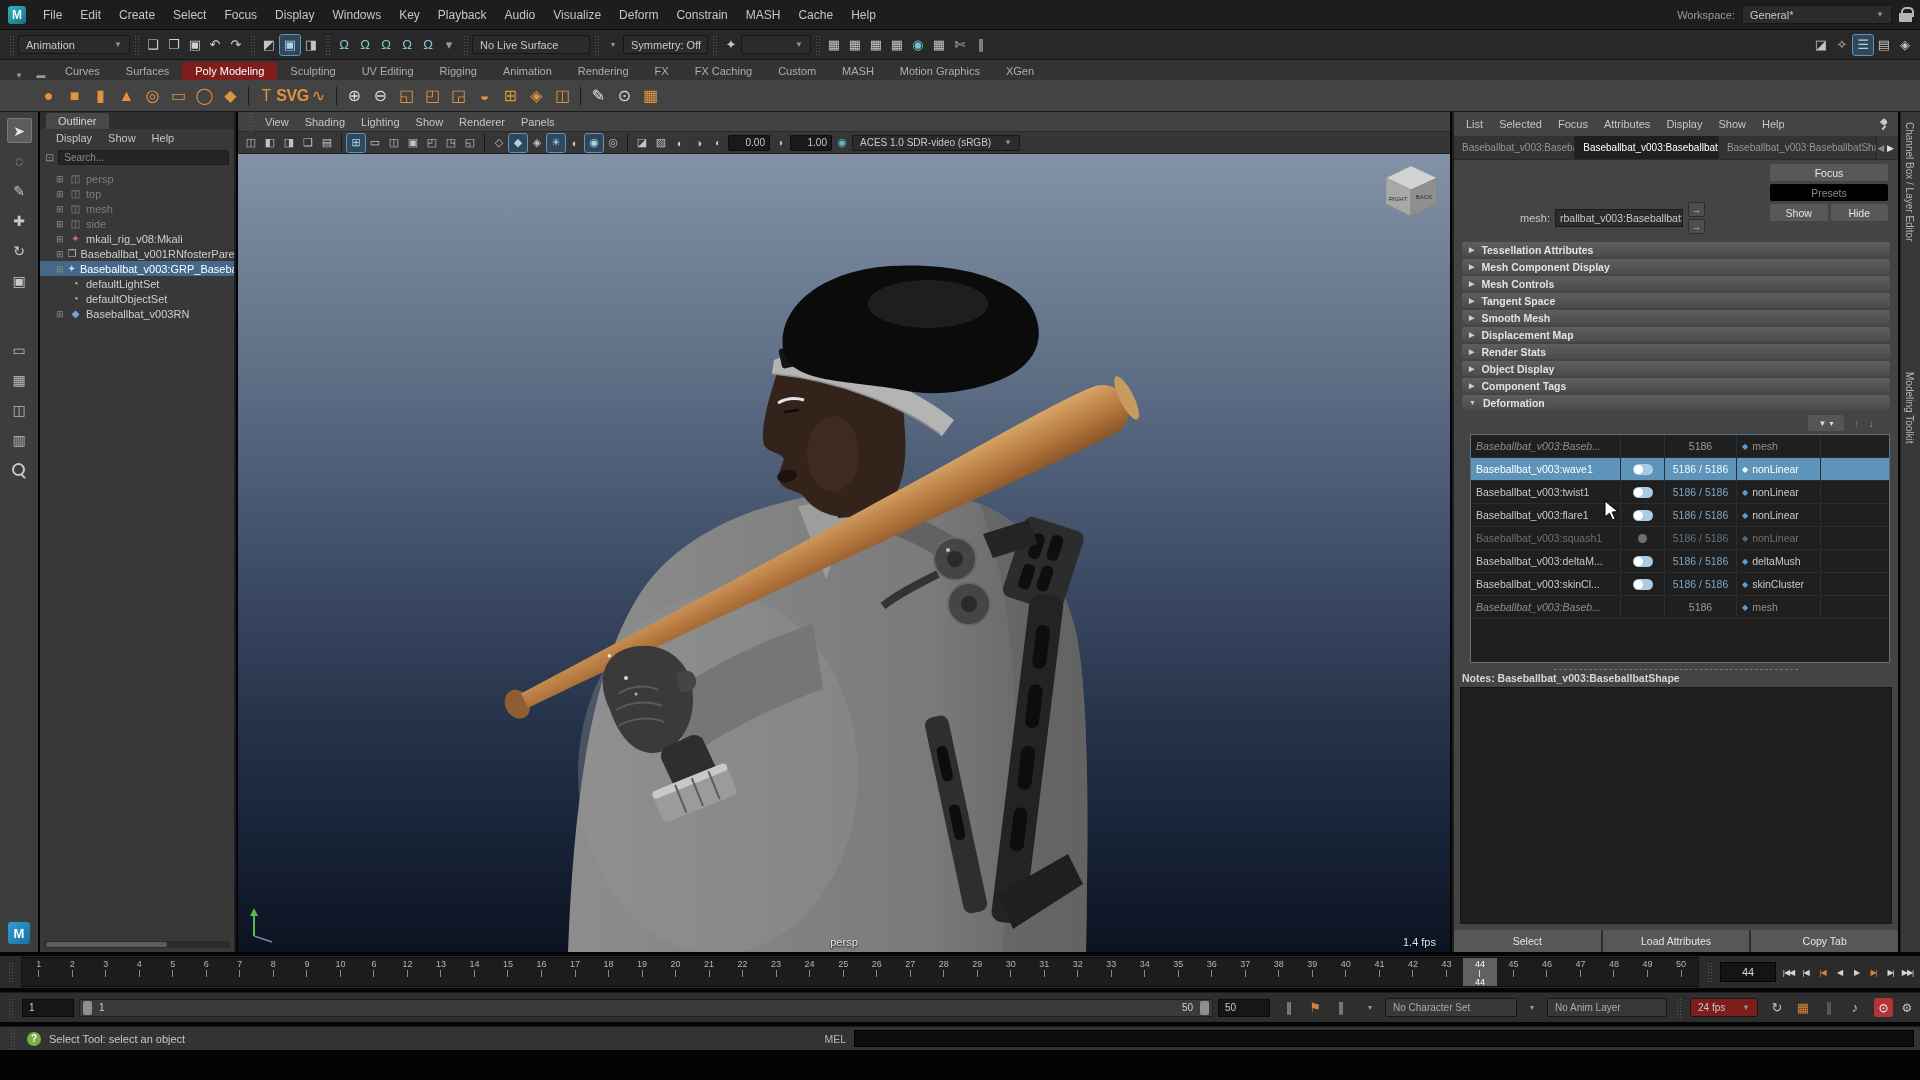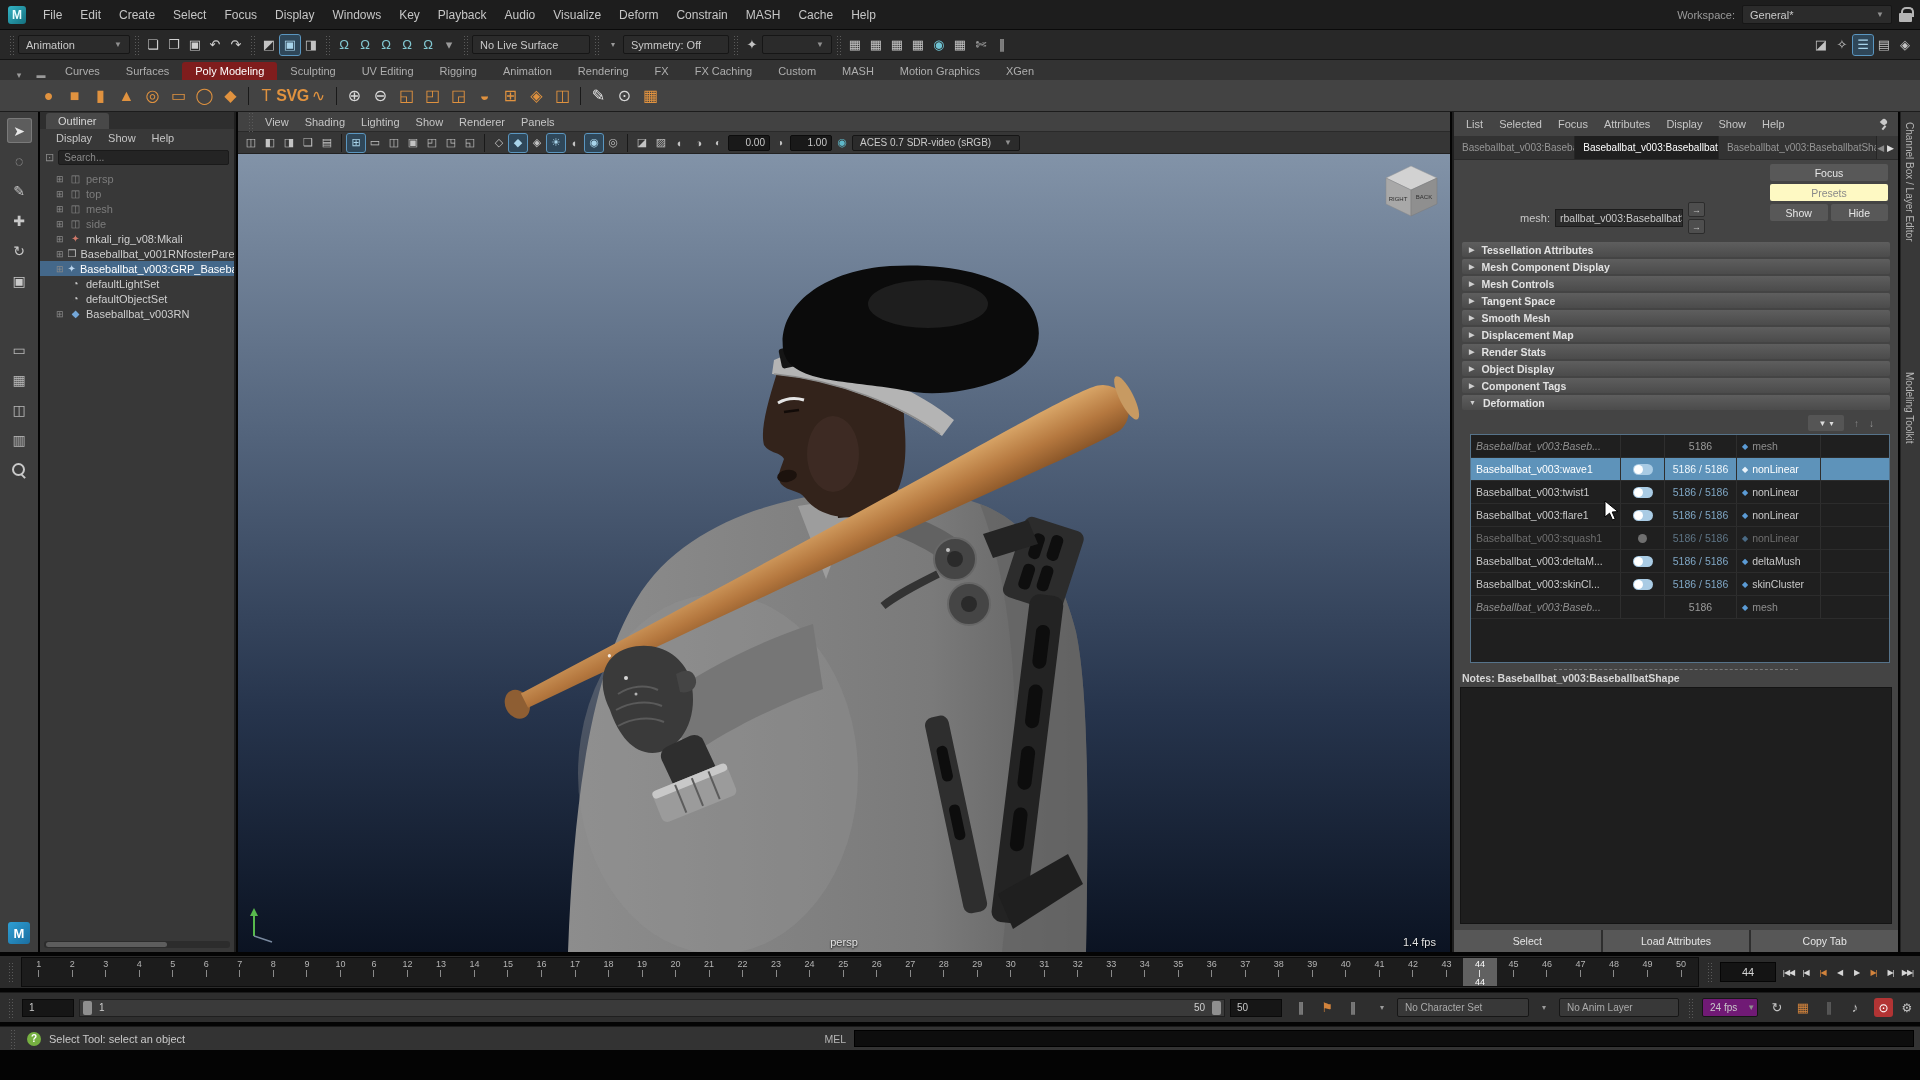--- a/index.html
+++ b/index.html
@@ -74,21 +74,21 @@
 .ae-tab{height:100%;display:flex;align-items:center;padding:0 8px;font-size:10px;color:#969696;background:#333;border-right:1px solid #262626;white-space:nowrap;overflow:hidden;max-width:160px}
 .ae-tab.active{background:#1f1f1f;color:#fff;max-width:none}
 .ae-tab-arrows{margin-left:auto;display:flex;gap:3px;padding-right:4px;font-size:9px}
 .ae-head{height:82px;position:relative}
 .ae-mesh-row{position:absolute;left:0;bottom:8px;display:flex;align-items:center;gap:5px}
 .ae-mesh-label{width:96px;text-align:right;font-size:11px;color:#c9c9c9}
 .ae-mesh-field{width:128px;height:18px;background:#2b2b2b;border:1px solid #1c1c1c;font-size:10.5px;color:#c9c9c9;display:flex;align-items:center;padding:0 4px;overflow:hidden;white-space:nowrap}
 .mini-btn{width:17px;height:15px;background:#4e4e4e;border:1px solid #2c2c2c;border-radius:2px;font-size:9px;color:#c3c3c3;display:flex;align-items:center;justify-content:center}
 .ae-btn-col{position:absolute;right:10px;top:4px;width:118px;display:flex;flex-direction:column;gap:3px}
 .ae-btn{height:17px;background:#585858;border-radius:2px;font-size:10.5px;color:#e6e6e6;display:flex;align-items:center;justify-content:center}
-.ae-btn.dim{background:#fef9c3;color:#8a8a8a}
+.ae-btn.dim{background:#000000;color:#8a8a8a}
 .ae-btn-duo{display:flex;gap:3px}
 .ae-btn-duo .ae-btn{flex:1}
 .ae-sections{padding:0 8px}
 .ae-section{height:15px;margin-bottom:2px;background:linear-gradient(#5e5e5e,#4b4b4b);border-radius:2px;display:flex;align-items:center;gap:7px;padding-left:7px;font-size:10.5px;font-weight:bold;color:#e2e2e2}
 .ae-section .arr{font-size:7px;color:#cfcfcf}
 .def-filter{height:22px;display:flex;align-items:center;justify-content:flex-end;gap:10px;padding-right:24px}
 .filter-box{width:36px;height:16px;background:#555;border-radius:2px;display:flex;align-items:center;justify-content:center;gap:3px;font-size:8px;color:#ddd}
 .updown{font-size:10px;color:#9a9a9a}
 #def-table{margin:0 8px 0 16px;width:420px;height:229px;background:#1f1f1f;border:1px solid #56738a}
 .th-row{display:flex;height:21px;background:#3e3e3e;border-bottom:1px solid #555}
@@ -203,21 +203,21 @@
       <span class="uicon" style="color: rgb(130, 199, 209);">Ω</span>
       <span class="uicon" style="color: rgb(130, 199, 209);">Ω</span>
       <span class="uicon" style="color: rgb(154, 154, 154);">▾</span>
     </div>
   <span class="grip"></span>
   <div class="dropdown" style="width:118px">
     <span>No Live Surface</span>
   </div>
   <span class="grip"></span>
   <span class="uicon" style="font-size:8px;color:#9a9a9a">▾</span>
-  <div class="dropdown" style="width:106px">
+  <div class="dropdown" style="width:85px">
     <span>Symmetry: Off</span>
   </div>
   <span class="grip"></span>
   <div class="iconrow">
       <span class="uicon" style="color: rgb(195, 195, 195);">✦</span>
     </div>
   <div class="dropdown" style="width:70px">
     <span class="dd-arrow">▼</span>
   </div>
   <span class="grip"></span>
@@ -421,21 +421,21 @@
         <span class="uicon" style="color: rgb(195, 195, 195);">▨</span>
         <span class="uicon" style="color: rgb(195, 195, 195);">◐</span>
         <span class="uicon" style="color: rgb(195, 195, 195);">◑</span>
       </div>
     <span class="uicon" style="font-size:10px">◐</span>
     <div class="numfield">0.00</div>
     <span class="uicon" style="font-size:10px">◑</span>
     <div class="numfield">1.00</div>
     <span class="uicon" style="color:#5fb8c9">◉</span>
     <div class="dropdown" style="width:168px;height:16px">
-      <span style="font-size:10px">ACES 0.7 SDR-video (sRGB)</span>
+      <span style="font-size:10px">ACES 1.0 SDR-video (sRGB)</span>
       <span class="dd-arrow">▼</span>
     </div>
   </div>
   <div class="vp-canvas-wrap">
     <svg width="1212" height="798" viewBox="0 0 1212 798">
       <defs>
         <linearGradient id="bg" x1="0" y1="0" x2="0" y2="1">
           <stop offset="0" stop-color="#8293a8"></stop>
             <stop offset="0.35" stop-color="#53647c"></stop>
           <stop offset="0.7" stop-color="#26344c"></stop>
@@ -1039,21 +1039,21 @@
     </div>
   <span class="uicon" style="font-size:8px;color:#9a9a9a">▾</span>
   <div class="dropdown" style="width:132px;background:#383838">
     <span style="font-size:10px;color:#aaa">No Character Set</span>
   </div>
   <span class="uicon" style="font-size:8px;color:#9a9a9a">▾</span>
   <div class="dropdown" style="width:120px;background:#383838">
     <span style="font-size:10px;color:#aaa">No Anim Layer</span>
   </div>
   <span class="grip"></span>
-  <div class="dropdown" style="width:56px;background:#701a75">
+  <div class="dropdown" style="width:68px;background:#7f1d1d">
     <span style="font-size:10px">24 fps</span>
     <span class="dd-arrow">▼</span>
   </div>
   <div class="iconrow" style="gap:6px;margin:0 4px">
       <span class="uicon" style="color: rgb(195, 195, 195);">↻</span>
       <span class="uicon" style="color: rgb(210, 131, 60);">▦</span>
       <span class="uicon" style="color: rgb(122, 122, 122);">∥</span>
       <span class="uicon" style="color: rgb(195, 195, 195);">♪</span>
     </div>
   <div class="autokey">⊙</div>

